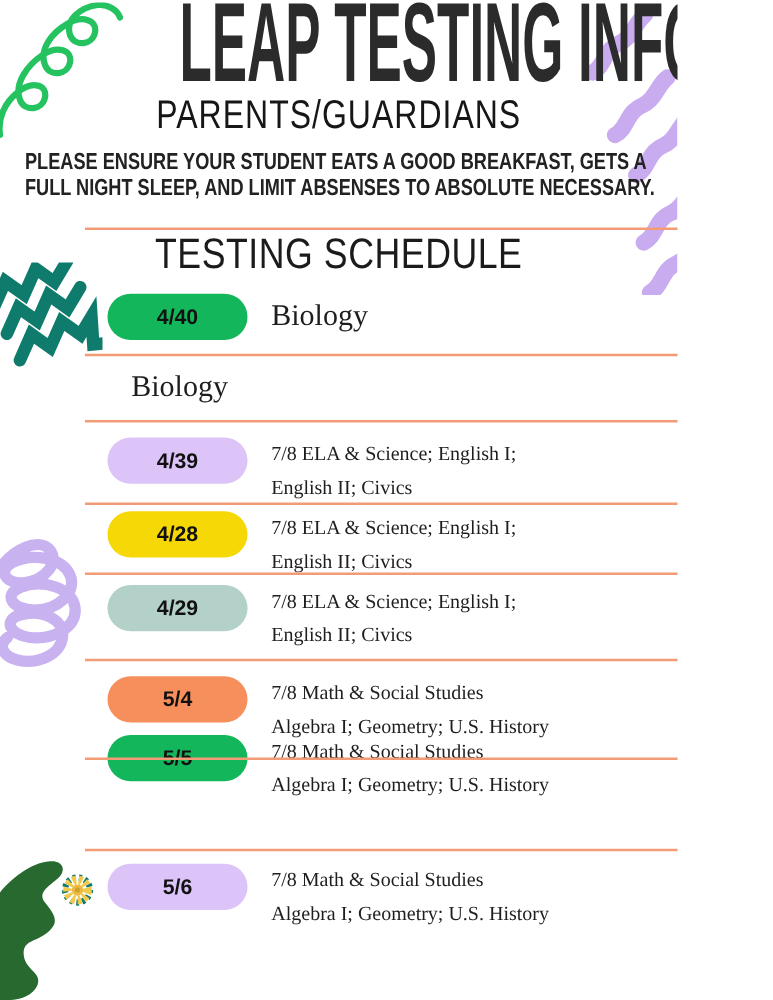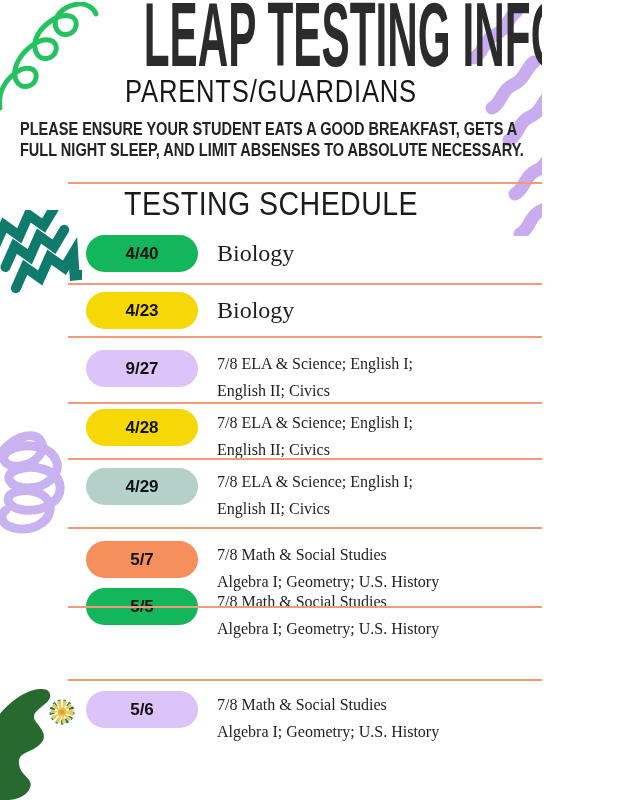--- a/index.html
+++ b/index.html
@@ -99,48 +99,47 @@
   <div id="schedule-heading">TESTING SCHEDULE</div>
 
   <div id="rows">
       <div class="row single" style="top: 235px;">
         <div class="pill" style="background: rgb(20, 182, 91);">4/40</div>
         <div class="subjects">
           <div>Biology</div>
         </div>
       </div>
       <div class="row single" style="top: 292px;">
-        <div class="pill" style="background: rgb(247, 216, 7);">4/23</div>
         <div class="subjects">
           <div>Biology</div>
         </div>
       </div>
       <div class="row" style="top: 350px;">
-        <div class="pill" style="background: rgb(220, 195, 248);">9/27</div>
+        <div class="pill" style="background: rgb(220, 195, 248);">4/39</div>
         <div class="subjects">
           <div>7/8 ELA &amp; Science; English I;</div>
           <div>English II; Civics</div>
         </div>
       </div>
       <div class="row" style="top: 409px;">
         <div class="pill" style="background: rgb(247, 216, 7);">4/28</div>
         <div class="subjects">
           <div>7/8 ELA &amp; Science; English I;</div>
           <div>English II; Civics</div>
         </div>
       </div>
       <div class="row" style="top: 468px;">
         <div class="pill" style="background: rgb(179, 209, 201);">4/29</div>
         <div class="subjects">
           <div>7/8 ELA &amp; Science; English I;</div>
           <div>English II; Civics</div>
         </div>
       </div>
       <div class="row" style="top: 541px;">
-        <div class="pill" style="background: rgb(246, 143, 92);">5/7</div>
+        <div class="pill" style="background: rgb(246, 143, 92);">5/4</div>
         <div class="subjects">
           <div>7/8 Math &amp; Social Studies</div>
           <div>Algebra I; Geometry; U.S. History</div>
         </div>
       </div>
       <div class="row" style="top: 588px;">
         <div class="pill" style="background: rgb(20, 182, 91);">5/5</div>
         <div class="subjects">
           <div>7/8 Math &amp; Social Studies</div>
           <div>Algebra I; Geometry; U.S. History</div>

